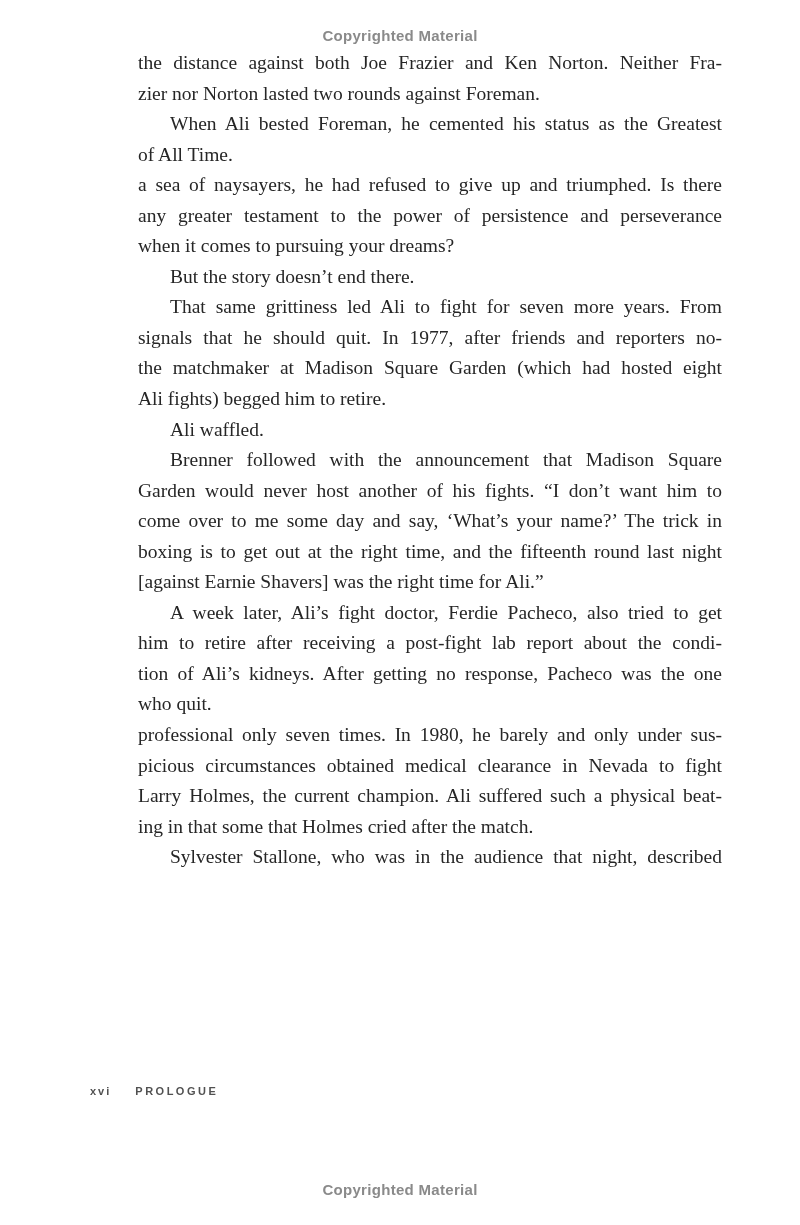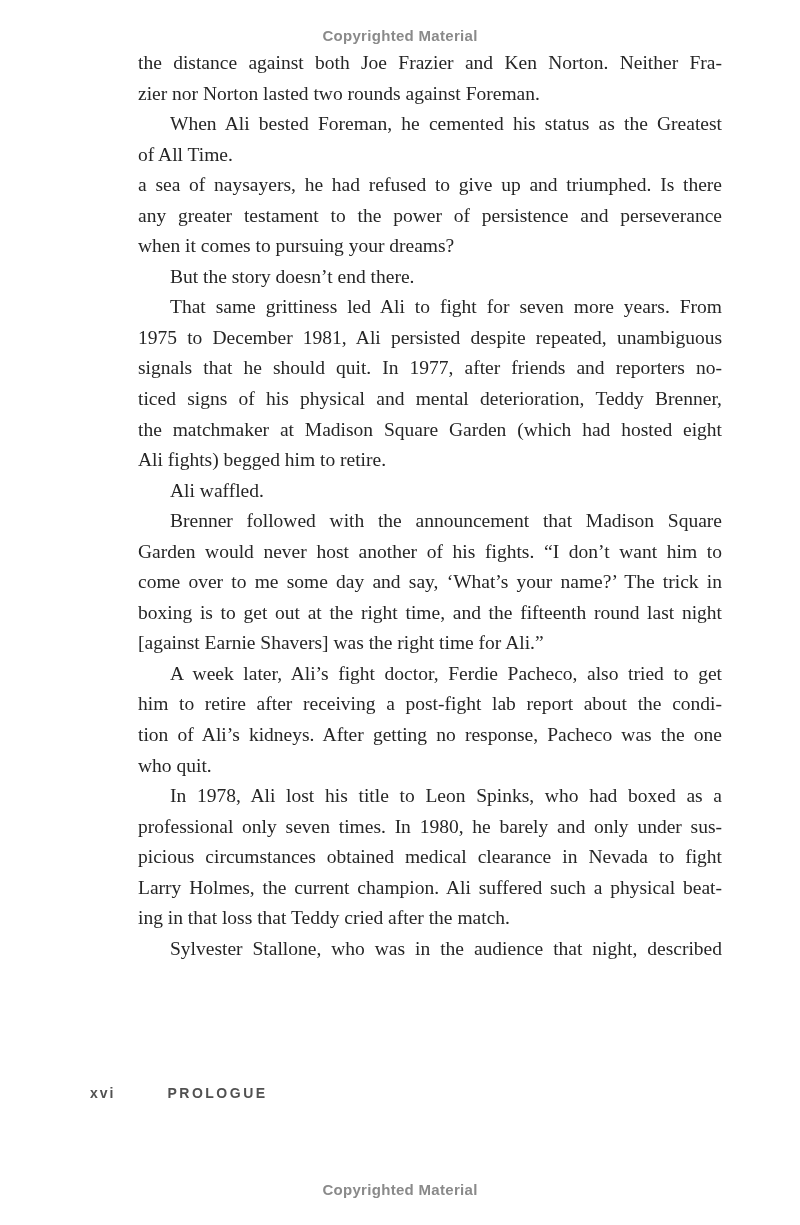--- a/index.html
+++ b/index.html
@@ -44,26 +44,25 @@
     text-align: justify;
     text-align-last: justify;
     white-space: normal;
   }
   .line.first { padding-left: 32px; }
   .line.end { text-align-last: left; }
   .footer {
     position: absolute;
     left: 90px; top: 1085px;
     font-family: "Liberation Sans", "DejaVu Sans", sans-serif;
-    font-size: 14px;
+    font-size: 11px;
     font-weight: 700;
     color: var(--footer-gray);
     display: flex;
     align-items: flex-start;
-    gap: 28px;
   }
   .footer .page-num { letter-spacing: 2px; }
   .footer .section { margin-left: 24px; letter-spacing: 2.5px; }
 </style>
 </head>
 <body>
 
 <div class="page">
 
   <div class="notice top">Copyrighted Material</div>
@@ -80,48 +79,45 @@
       <div>
         <div class="line">a sea of naysayers, he had refused to give up and triumphed. Is there</div>
         <div class="line">any greater testament to the power of persistence and perseverance</div>
         <div class="line end">when it comes to pursuing your dreams?</div>
       </div>
       <div>
         <div class="line first end">But the story doesn’t end there.</div>
       </div>
       <div>
         <div class="line first">That same grittiness led Ali to fight for seven more years. From</div>
-        <div class="line">1975 to December 1981, Ali persisted despite repeated, unambiguous</div>
         <div class="line">signals that he should quit. In 1977, after friends and reporters no-</div>
-        <div class="line">ticed signs of his physical and mental deterioration, Teddy Brenner,</div>
         <div class="line">the matchmaker at Madison Square Garden (which had hosted eight</div>
         <div class="line end">Ali fights) begged him to retire.</div>
       </div>
       <div>
         <div class="line first end">Ali waffled.</div>
       </div>
       <div>
         <div class="line first">Brenner followed with the announcement that Madison Square</div>
         <div class="line">Garden would never host another of his fights. “I don’t want him to</div>
         <div class="line">come over to me some day and say, ‘What’s your name?’ The trick in</div>
         <div class="line">boxing is to get out at the right time, and the fifteenth round last night</div>
         <div class="line end">[against Earnie Shavers] was the right time for Ali.”</div>
       </div>
       <div>
         <div class="line first">A week later, Ali’s fight doctor, Ferdie Pacheco, also tried to get</div>
         <div class="line">him to retire after receiving a post-fight lab report about the condi-</div>
         <div class="line">tion of Ali’s kidneys. After getting no response, Pacheco was the one</div>
         <div class="line end">who quit.</div>
       </div>
       <div>
-        <div class="line first">In 1978, Ali lost his title to Leon Spinks, who had boxed as a</div>
         <div class="line">professional only seven times. In 1980, he barely and only under sus-</div>
         <div class="line">picious circumstances obtained medical clearance in Nevada to fight</div>
         <div class="line">Larry Holmes, the current champion. Ali suffered such a physical beat-</div>
-        <div class="line end">ing in that loss that Teddy cried after the match.</div>
+        <div class="line end">ing in that some that Holmes cried after the match.</div>
       </div>
       <div>
         <div class="line first">Sylvester Stallone, who was in the audience that night, described</div>
       </div>
     </div>
 
   <div class="footer">
     <span class="page-num">xvi</span>
     <span class="section">PROLOGUE</span>
   </div>

